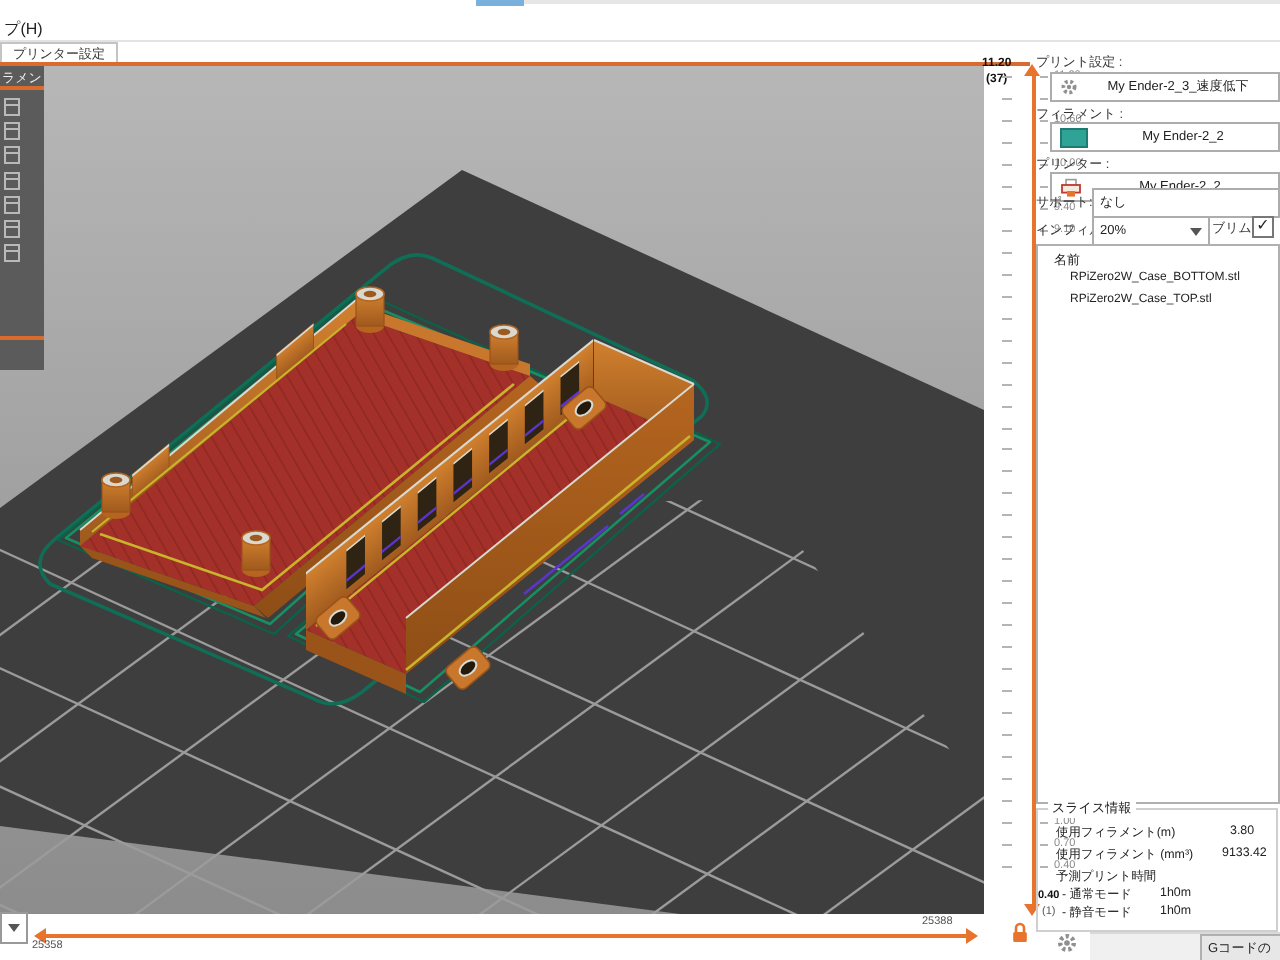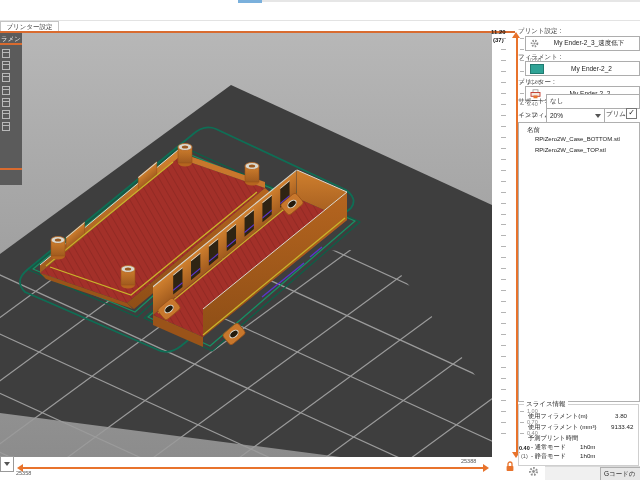--- a/index.html
+++ b/index.html
@@ -235,20 +235,23 @@
           <rect x="224" y="327" width="20" height="14" rx="3" fill="#c8772c" stroke="#9a5319" stroke-width="0.8"></rect>
           <ellipse cx="234" cy="334" rx="4.8" ry="3" fill="#241a0c" stroke="#d9d9d0" stroke-width="1"></ellipse>
         </g>
       </g>
     </g>
   </svg>
 
   <div class="abs" id="topstrip"></div>
   <div class="abs" id="topstrip-gray"></div>
   <div class="abs" id="topstrip-blue"></div>
+  <div class="abs" id="menubar">
+    <div class="abs" id="menu-item">プ(H)</div>
+  </div>
   <div class="abs" id="tabbar"></div>
   <div class="abs" id="tab-printer">プリンター設定</div>
   <div class="abs" id="tab-underline"></div>
 
   <div class="abs" id="leftpanel">
     <div id="lp-header">ラメント</div>
     <div id="lp-line1"></div>
     <div id="lp-items">
         <div class="lp-item" style="top: 16px;">
           <div class="lp-glyph"></div>

